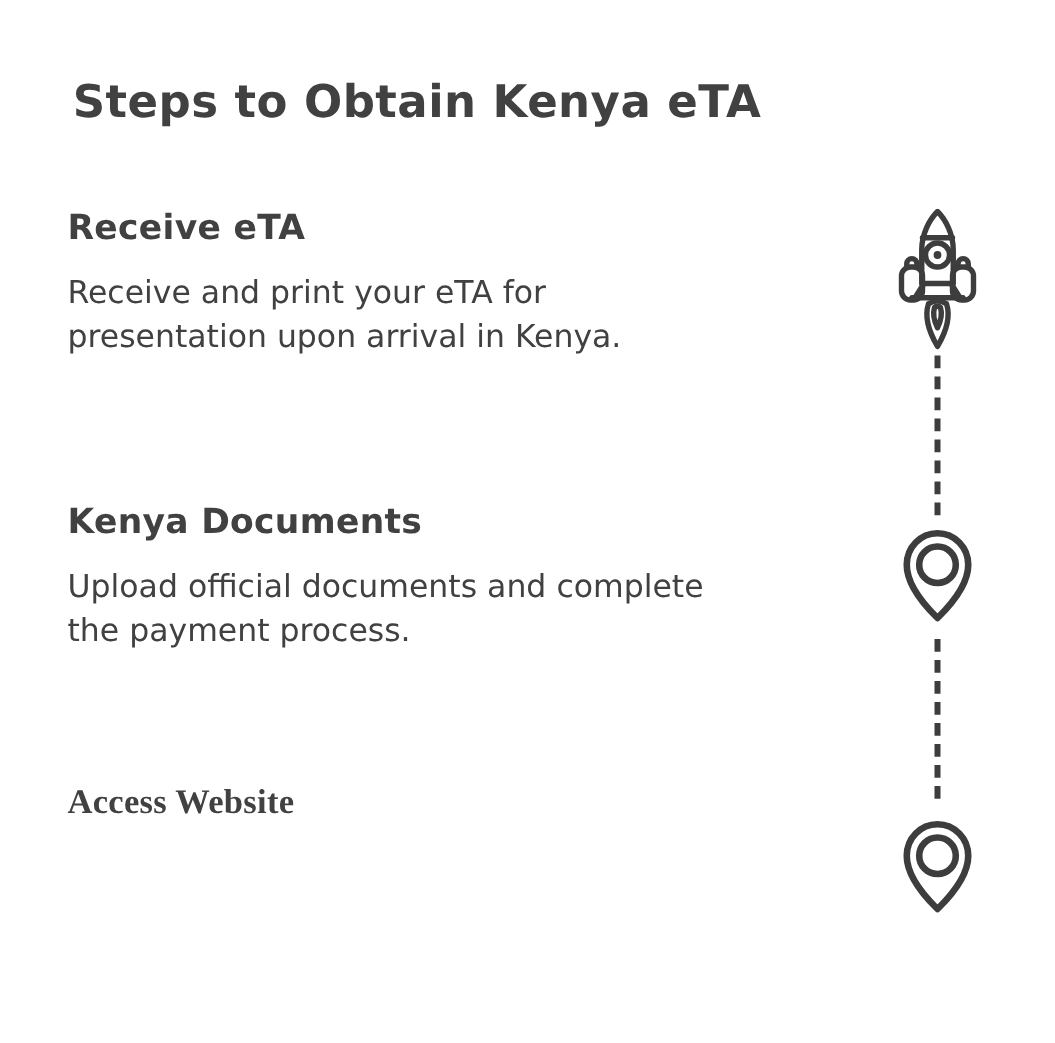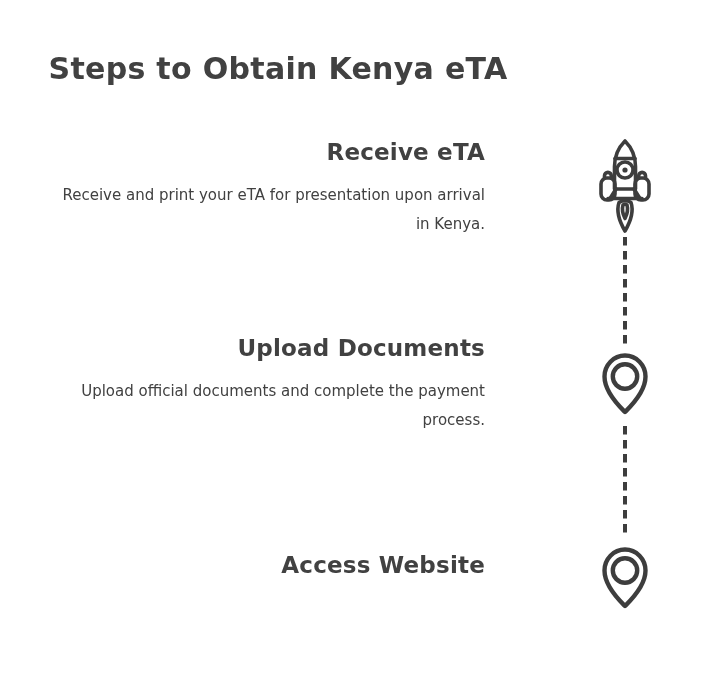--- a/index.html
+++ b/index.html
@@ -30,38 +30,38 @@
     font-size: 30px;
     font-weight: 700;
     letter-spacing: 0.3px;
     line-height: 38px;
   }
 
   .step {
     position: absolute;
     left: 45px;
     width: 440px;
-    text-align: right;
+    text-align: left;
   }
   .step h2 {
     margin: 0 0 14px 0;
     font-size: 23px;
     font-weight: 700;
     line-height: 30px;
     letter-spacing: 0.2px;
   }
   .step p {
     margin: 12px auto;
     max-width: 440px;
-    font-size: 15px;
+    font-size: 21px;
     line-height: 29px;
   }
   .step-1 { top: 137px; }
   .step-2 { top: 333px; }
-  .step-3 { top: 550px; }
+  .step-3 { top: 520px; font-family: Liberation Serif, serif; }
 
   .icon {
     position: absolute;
     color: var(--stroke);
   }
   .rocket { left: 596px; top: 139px; }
   .dash-1 { left: 622px; top: 236px; }
   .pin-1  { left: 597px; top: 351px; }
   .dash-2 { left: 622px; top: 425px; }
   .pin-2  { left: 597px; top: 545px; }
@@ -72,21 +72,21 @@
 <div class="canvas">
 
   <h1 class="title">Steps to Obtain Kenya eTA</h1>
 
   <section class="step step-1">
     <h2>Receive eTA</h2>
     <p>Receive and print your eTA for presentation upon arrival in Kenya.</p>
   </section>
 
   <section class="step step-2">
-    <h2>Upload Documents</h2>
+    <h2>Kenya Documents</h2>
     <p>Upload official documents and complete the payment process.</p>
   </section>
 
   <section class="step step-3">
     <h2>Access Website</h2>
   </section>
 
   <svg class="icon rocket" width="58" height="96" viewBox="0 0 56 96" fill="none" stroke="currentColor" stroke-width="3.6" stroke-linecap="round" stroke-linejoin="round">
     <path d="M28,2 C22.5,7.5 17.5,17 17.5,27.5 L17.5,50 L38.5,50 L38.5,27.5 C38.5,17 33.5,7.5 28,2 Z"></path>
     <path d="M18,19.5 L38,19.5"></path>

